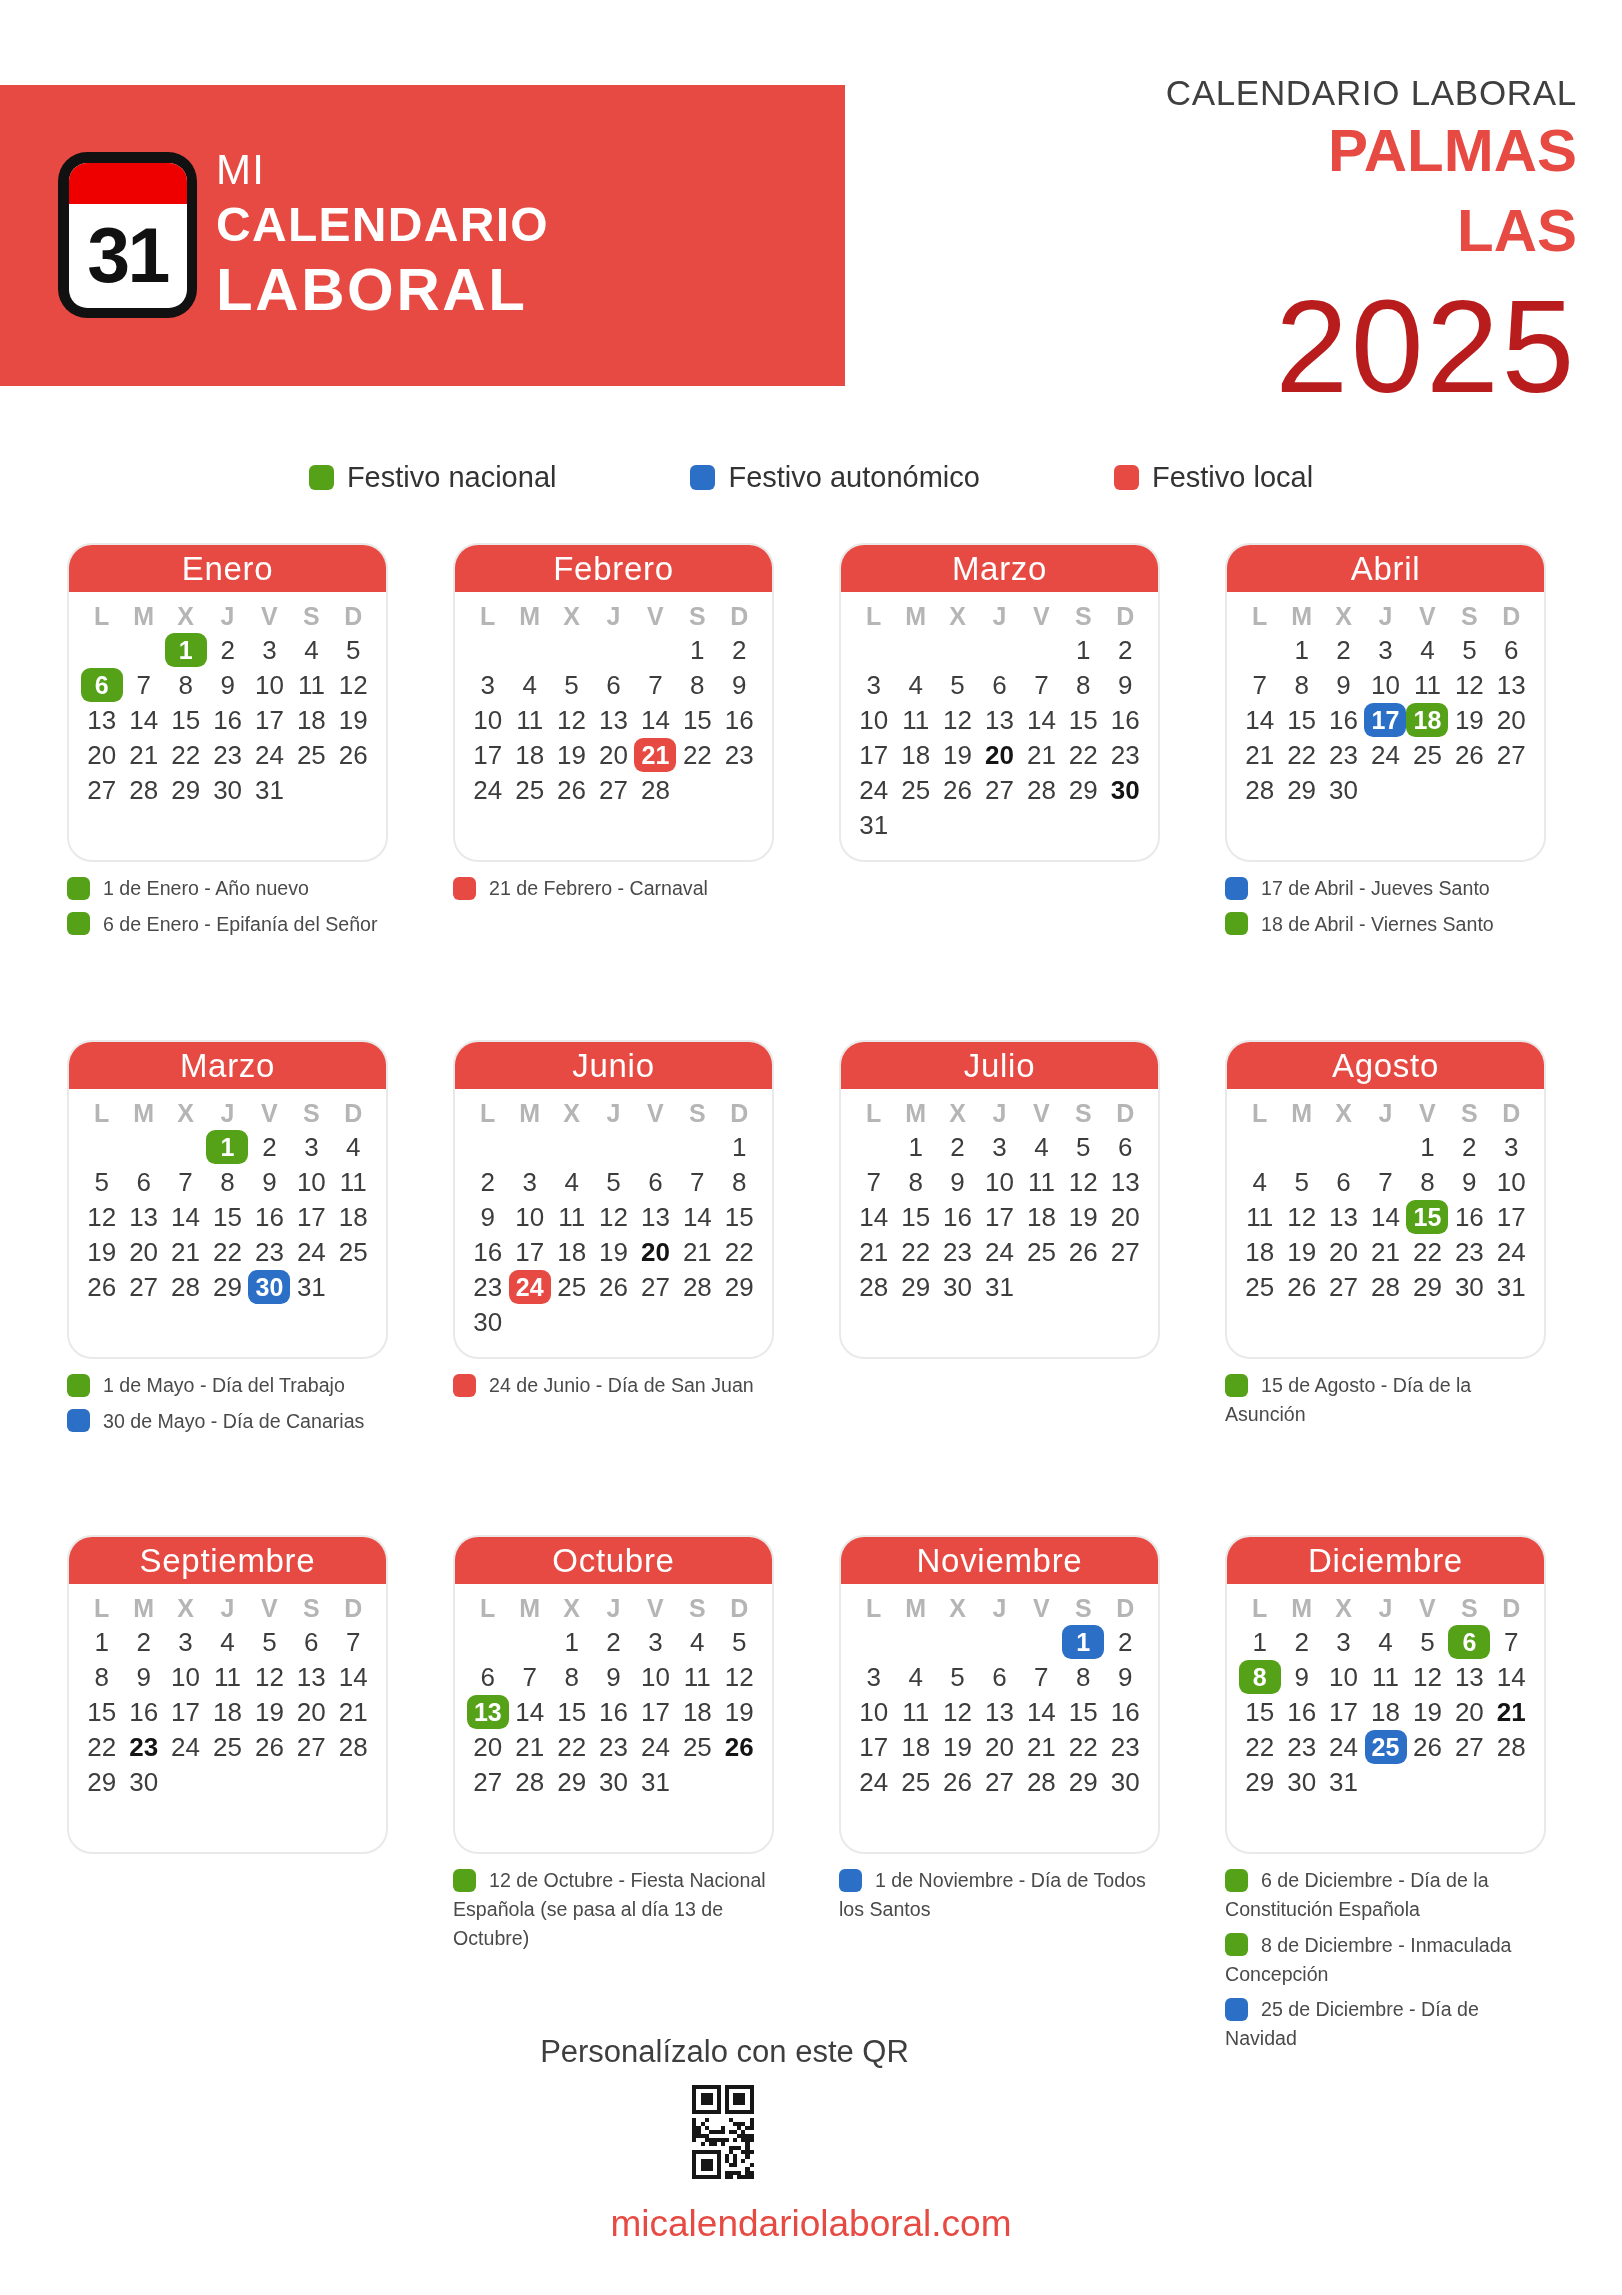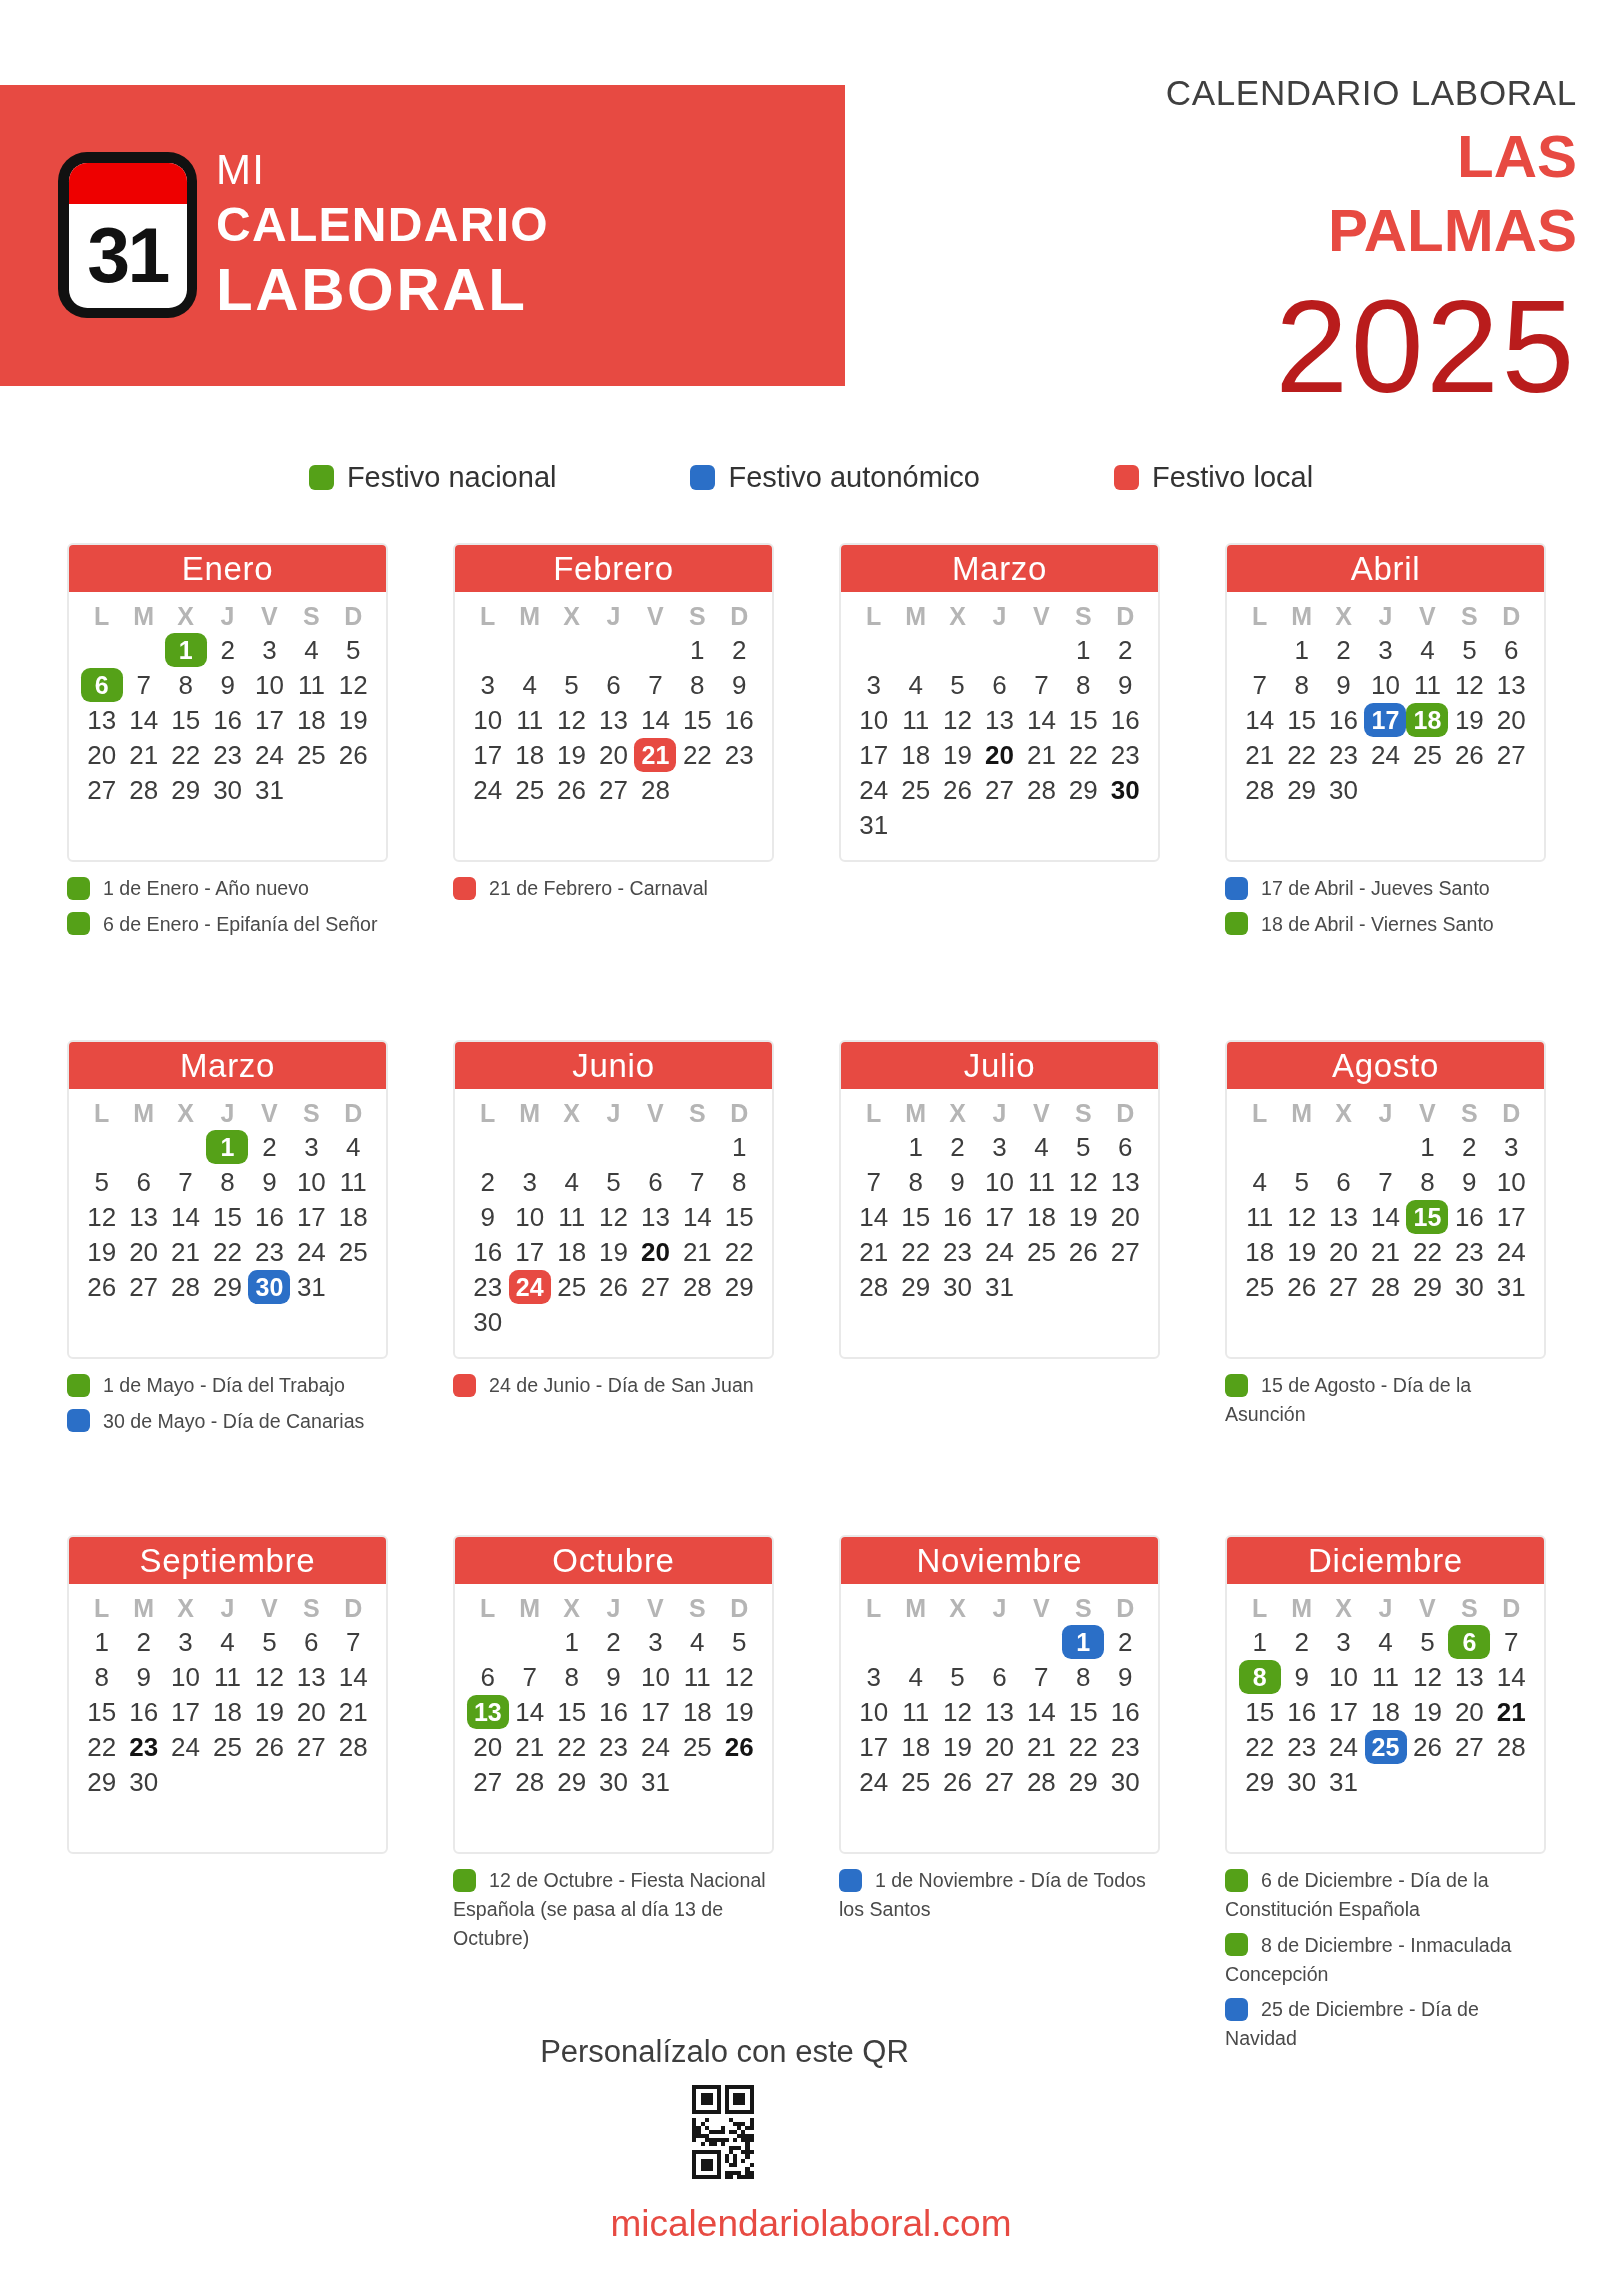--- a/index.html
+++ b/index.html
@@ -59,21 +59,21 @@
     position:absolute;left:67px;top:543px;
     display:grid;
     grid-template-columns:repeat(4,321px);
     grid-template-rows:497px 495px auto;
     column-gap:65px;
   }
   .month-slot{width:321px;}
   .month-card{
     width:321px;height:319px;box-sizing:border-box;
     background:#ffffff;
-    border:2.6px solid #e9e9e9;border-radius:6px;
+    border:2.6px solid #e9e9e9;border-radius:25px;
     overflow:hidden;
   }
   .month-header{
     height:47px;background:var(--red);
     display:flex;align-items:center;justify-content:center;
     color:#ffffff;font-size:33px;letter-spacing:0.7px;
   }
   .month-body{padding:7.9px 11.8px 0 11.8px;}
   .weekday-row,.week-row{display:grid;grid-template-columns:repeat(7,1fr);}
   .weekday-row{height:33px;align-items:center;}
@@ -133,22 +133,22 @@
     </div>
     <div class="brand">
       <div class="b1">MI</div>
       <div class="b2">CALENDARIO</div>
       <div class="b3">LABORAL</div>
     </div>
   </div>
 
   <div class="title-block">
     <div class="kicker">CALENDARIO LABORAL</div>
+    <div class="region" style="margin-top:2.6px;">PALMAS</div>
     <div class="region">LAS</div>
-    <div class="region" style="margin-top:2.6px;">PALMAS</div>
     <div class="year">2025</div>
   </div>
 
   <div class="legend">
     <div class="legend-item">
       <span class="sq" style="background-color: rgb(85, 161, 24);"></span>
       <span class="legend-label">Festivo nacional</span>
     </div>
     <div class="legend-item">
       <span class="sq" style="background-color: rgb(43, 111, 199);"></span>

